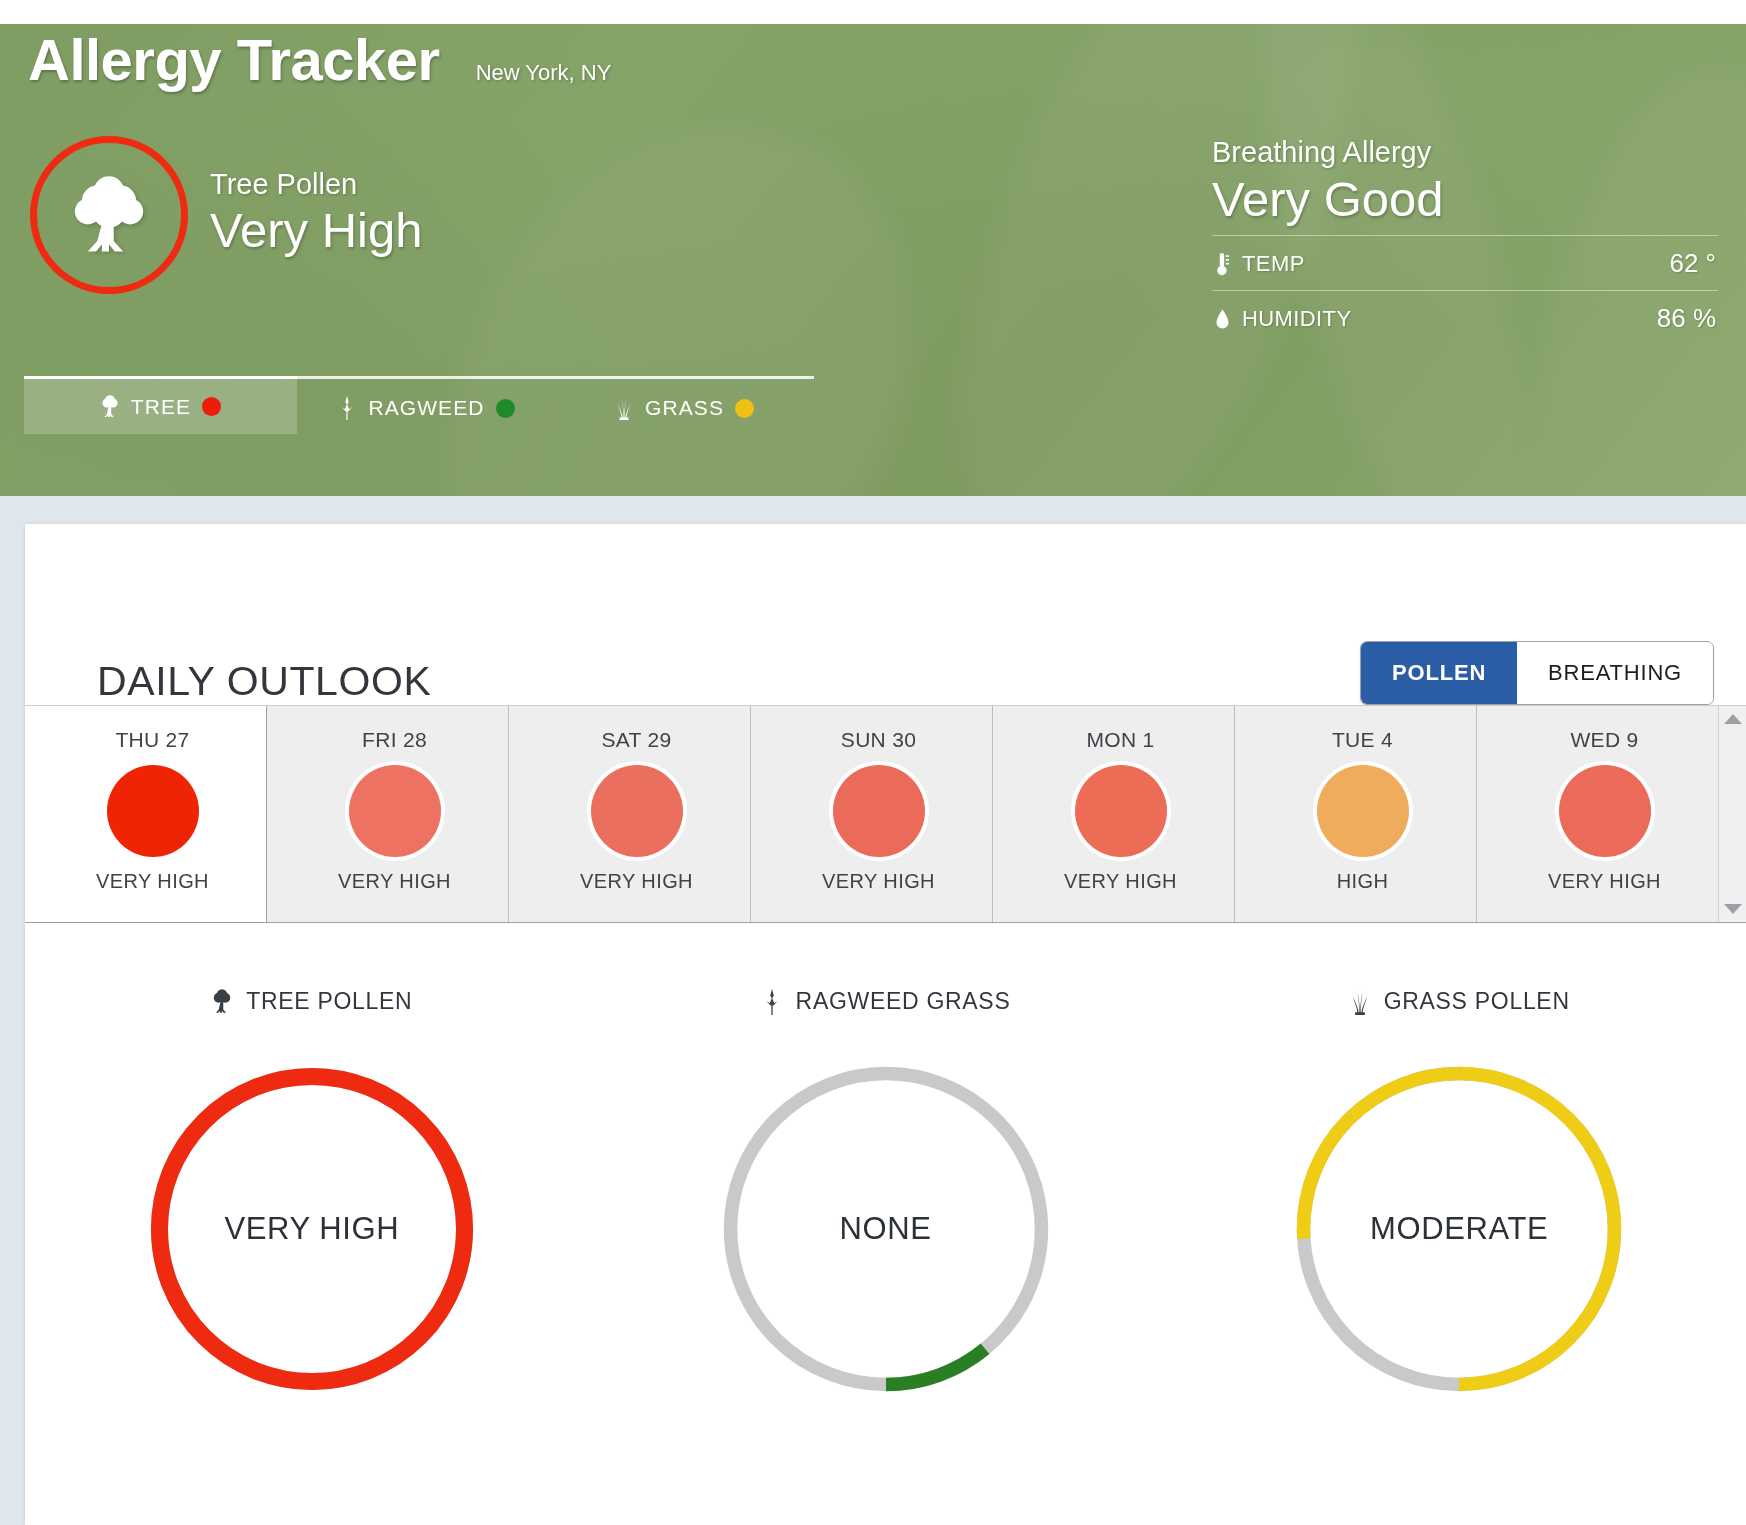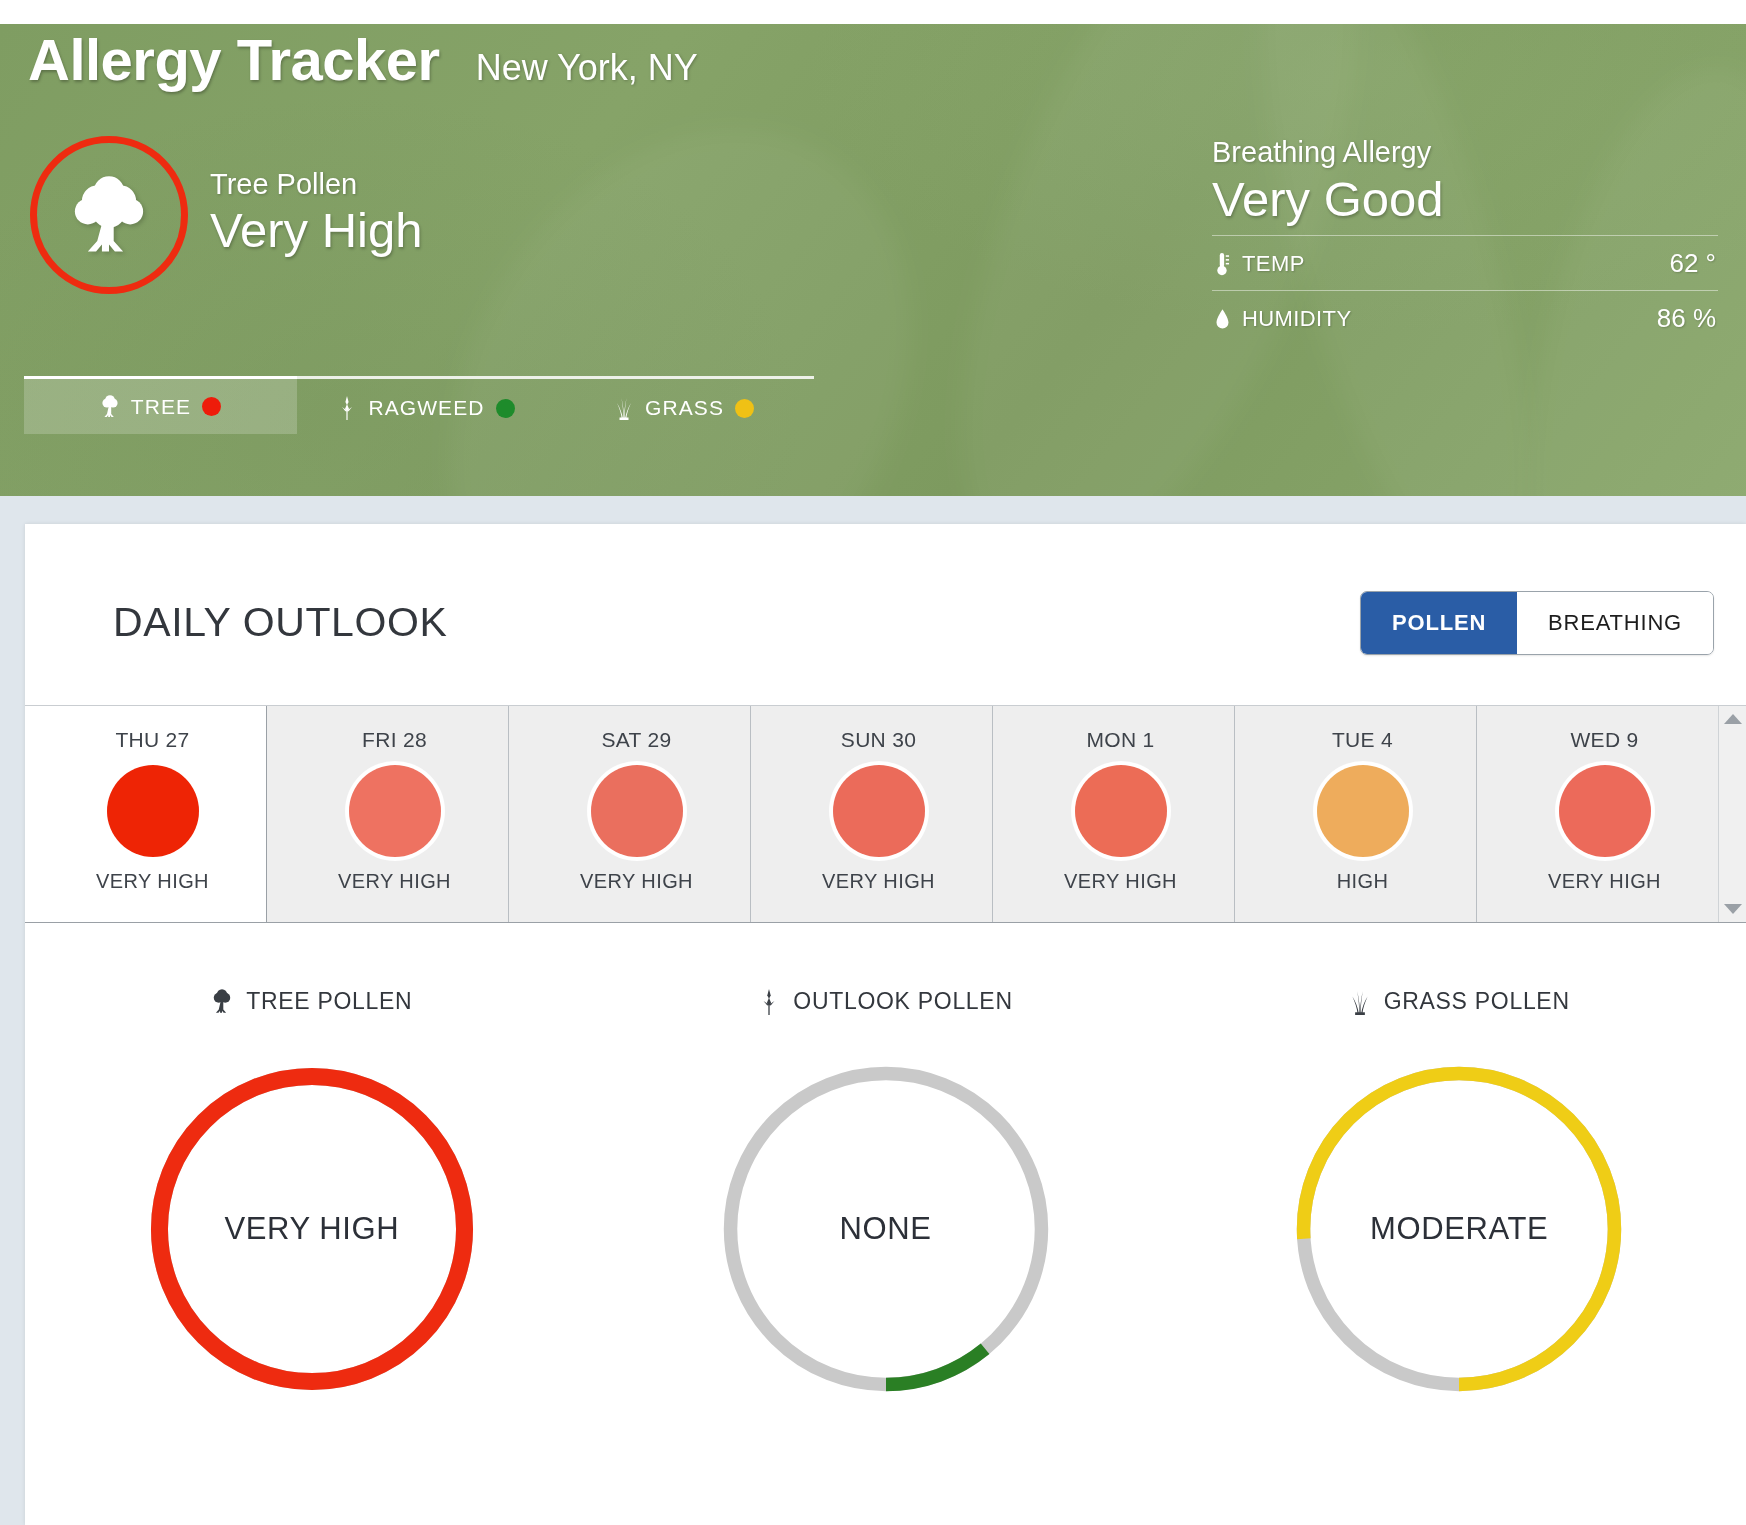--- a/index.html
+++ b/index.html
@@ -33,21 +33,21 @@
 
   .title-row {
     position: absolute; left: 28px; top: 2px;
     display: flex; align-items: baseline; gap: 36px;
   }
   .app-title {
     font-size: 58px; font-weight: 700; color: #ffffff; letter-spacing: -0.5px;
     text-shadow: 1px 2px 3px rgba(0,0,0,0.28);
   }
   .app-loc {
-    font-size: 36px; font-weight: 400; color: #ffffff;
+    font-size: 22px; font-weight: 400; color: #ffffff;
     text-shadow: 1px 1px 3px rgba(0,0,0,0.25);
   }
 
   
   .pollen-block { position: absolute; left: 30px; top: 112px; display: flex; align-items: center; gap: 22px; }
   .ring-icon {
     width: 158px; height: 158px; border-radius: 50%;
     border: 7px solid #ee2b10; display: flex; align-items: center; justify-content: center;
     flex: 0 0 auto;
   }
@@ -106,21 +106,21 @@
     position: absolute; left: 0; top: 496px; width: 1746px; height: 1029px;
     background: #dfe6ec;
   }
   .card {
     position: absolute; left: 25px; top: 524px; width: 1721px; height: 1001px;
     background: #ffffff; box-shadow: 0 0 4px rgba(0,0,0,0.10);
   }
 
   .card-head {
     position: relative; height: 181px; display: flex;
-    align-items: center; justify-content: space-between; padding: 16px 32px 0 72px; margin-left: 16px;
+    align-items: flex-end; justify-content: space-between; padding: 16px 32px 0 72px;
   }
   .card-title { font-size: 41px; color: #33373d; font-weight: 400; letter-spacing: 0.6px; }
 
   .toggle { display: flex; border-radius: 7px; overflow: hidden; border: 1px solid #9aa3ab;
             box-shadow: 0 1px 2px rgba(0,0,0,0.10); }
   .tg-btn {
     font-size: 22px; letter-spacing: 0.8px; padding: 18px 31px; cursor: pointer;
     background: #ffffff; color: #1d1d1d; border: none; font-family: inherit;
   }
   .tg-btn.active { background: #2a5da6; color: #ffffff; font-weight: 700; }
@@ -380,21 +380,21 @@
             <svg class="gicon" viewBox="0 0 20 24" xmlns="http://www.w3.org/2000/svg">
               <g fill="#3a3f45">
                 <path d="M10 0 L11.6 6 L10 9 L8.4 6 Z"></path>
                 <path d="M10 8 L12 13 L10 16 L8 13 Z"></path>
                 <path d="M9.4 15 h1.2 v9 h-1.2 z"></path>
                 <path d="M5 11 L9.2 14 L8.6 15.4 Z"></path>
                 <path d="M15 11 L10.8 14 L11.4 15.4 Z"></path>
               </g>
             </svg>
           </span>
-          <span class="glabel">OUTLOOK POLLEN</span>
+          <span class="glabel">RAGWEED GRASS</span>
         </div>
         <div class="gauge-wrap">
           <svg viewBox="0 0 120 120" xmlns="http://www.w3.org/2000/svg">
             <circle cx="60" cy="60" r="53" fill="none" stroke="#c9c9c9" stroke-width="4.6"></circle>
             <circle cx="60" cy="60" r="53" fill="none" stroke="#2a7f24" stroke-width="4.6" stroke-dasharray="36.6 296.4" stroke-dashoffset="0" transform="rotate(90 60 60) scale(1,-1) translate(0,-120)"></circle>
           </svg>
           <div class="gauge-center">NONE</div>
         </div>
       </div>
 

